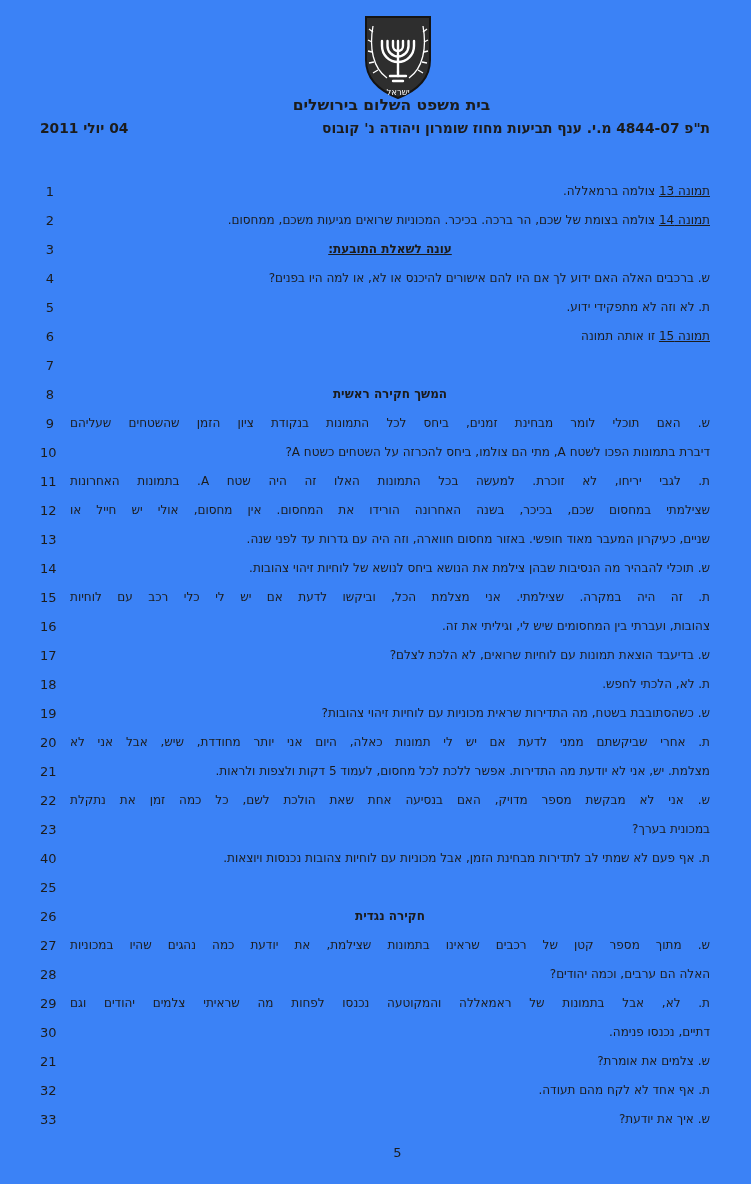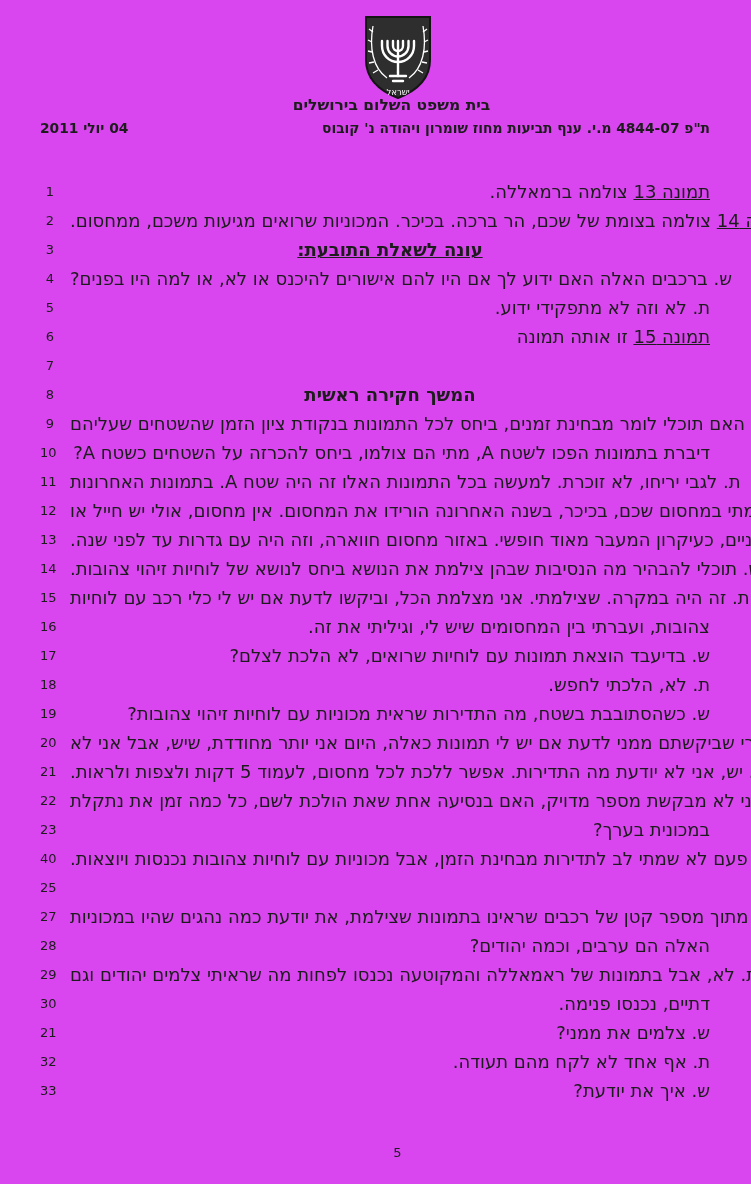--- a/index.html
+++ b/index.html
@@ -1,17 +1,17 @@
 <!DOCTYPE html>
 <html lang="he"><head>
 <meta charset="utf-8">
 <style>
   html,body{margin:0;padding:0;background:#888;}
   .page{
-    position:relative; width:751px; height:1184px; background:#d946ef;
+    position:relative; width:751px; height:1184px; background:#3b82f6;
     margin:0 auto; font-family:"DejaVu Sans", sans-serif; color:#1c1c1c;
     overflow:hidden;
   }
   
   .emblem-wrap{position:absolute; top:12px; left:50%; transform:translateX(calc(-50% + 22px));}
   .court-name{
     position:absolute; top:96px; left:0; right:0; text-align:center;
     transform:translateX(16px); font-weight:bold; font-size:15.5px; direction:rtl;
   }
   .case-row{
@@ -23,21 +23,21 @@
   .doc-date{white-space:nowrap;}
   
   .transcript{position:absolute; top:177px; left:40px; right:41px;}
   .line{display:flex; height:29px; align-items:flex-start;}
   .num{
     width:14px; text-align:right; font-size:13px; line-height:29px;
     flex:0 0 14px; color:#1c1c1c;
   }
   .txt{
     flex:1; margin-left:16px; direction:rtl; text-align:right;
-    font-size:18px; line-height:29px; white-space:nowrap;
+    font-size:12px; line-height:29px; white-space:nowrap;
   }
   .line.j .txt{text-align:justify; text-align-last:justify;}
   .line.b .txt{font-weight:bold;text-align:center;}
   .u{text-decoration:underline;}
   
   .page-number{
     position:absolute; bottom:24px; left:0; right:0; text-align:center;
     transform:translateX(22px); font-size:13px;
   }
 </style>
@@ -169,39 +169,43 @@
         <span class="txt"><span>במכונית בערך?</span></span>
       </div>
       <div class="line">
         <span class="num">40</span>
         <span class="txt"><span>ת. אף פעם לא שמתי לב לתדירות מבחינת הזמן, אבל מכוניות עם לוחיות צהובות נכנסות ויוצאות.</span></span>
       </div>
       <div class="line">
         <span class="num">25</span>
         <span class="txt"></span>
       </div>
+      <div class="line b">
+        <span class="num">26</span>
+        <span class="txt"><span>חקירה נגדית</span></span>
+      </div>
       <div class="line j">
         <span class="num">27</span>
         <span class="txt"><span>ש. מתוך מספר קטן של רכבים שראינו בתמונות שצילמת, את יודעת כמה נהגים שהיו במכוניות</span></span>
       </div>
       <div class="line">
         <span class="num">28</span>
         <span class="txt"><span>האלה הם ערבים, וכמה יהודים?</span></span>
       </div>
       <div class="line j">
         <span class="num">29</span>
         <span class="txt"><span>ת. לא, אבל בתמונות של ראמאללה והמקוטעה נכנסו לפחות מה שראיתי צלמים יהודים וגם</span></span>
       </div>
       <div class="line">
         <span class="num">30</span>
         <span class="txt"><span>דתיים, נכנסו פנימה.</span></span>
       </div>
       <div class="line">
         <span class="num">21</span>
-        <span class="txt"><span>ש. צלמים את ממני?</span></span>
+        <span class="txt"><span>ש. צלמים את אומרת?</span></span>
       </div>
       <div class="line">
         <span class="num">32</span>
         <span class="txt"><span>ת. אף אחד לא לקח מהם תעודה.</span></span>
       </div>
       <div class="line">
         <span class="num">33</span>
         <span class="txt"><span>ש. איך את יודעת?</span></span>
       </div>
     </div>

